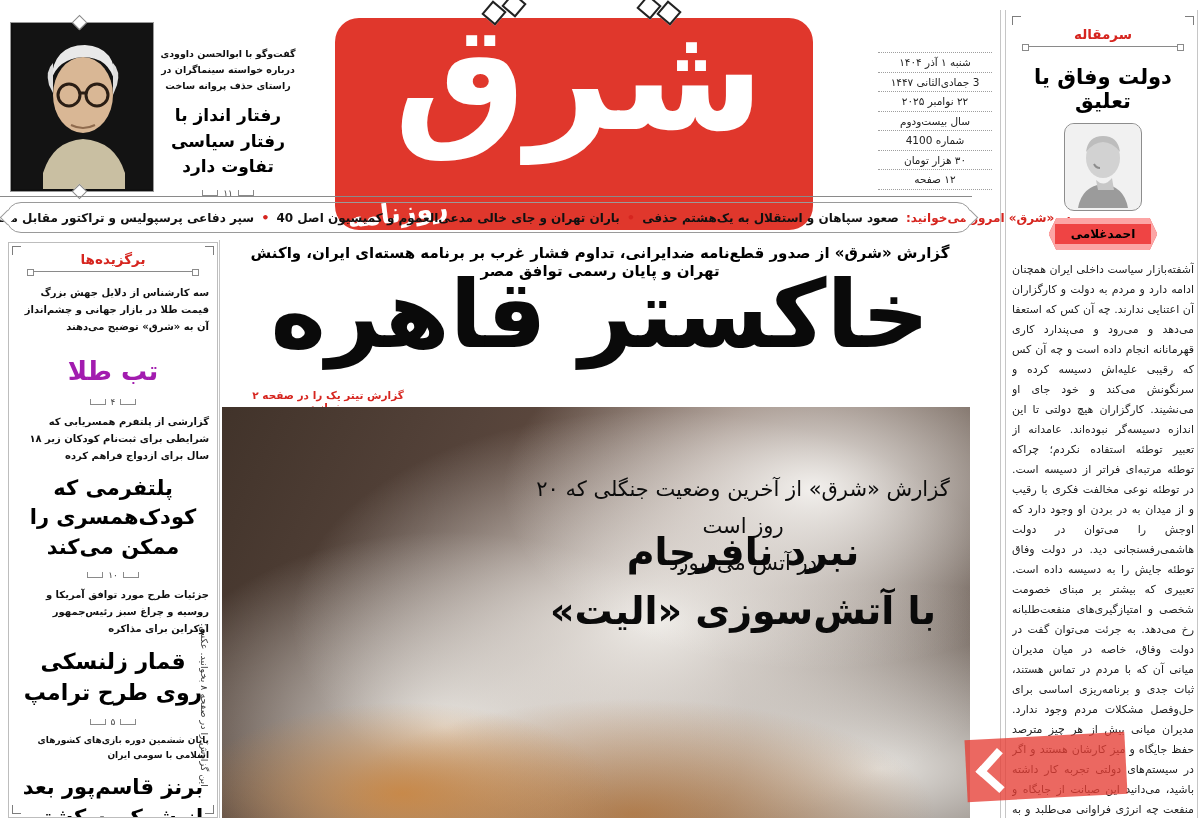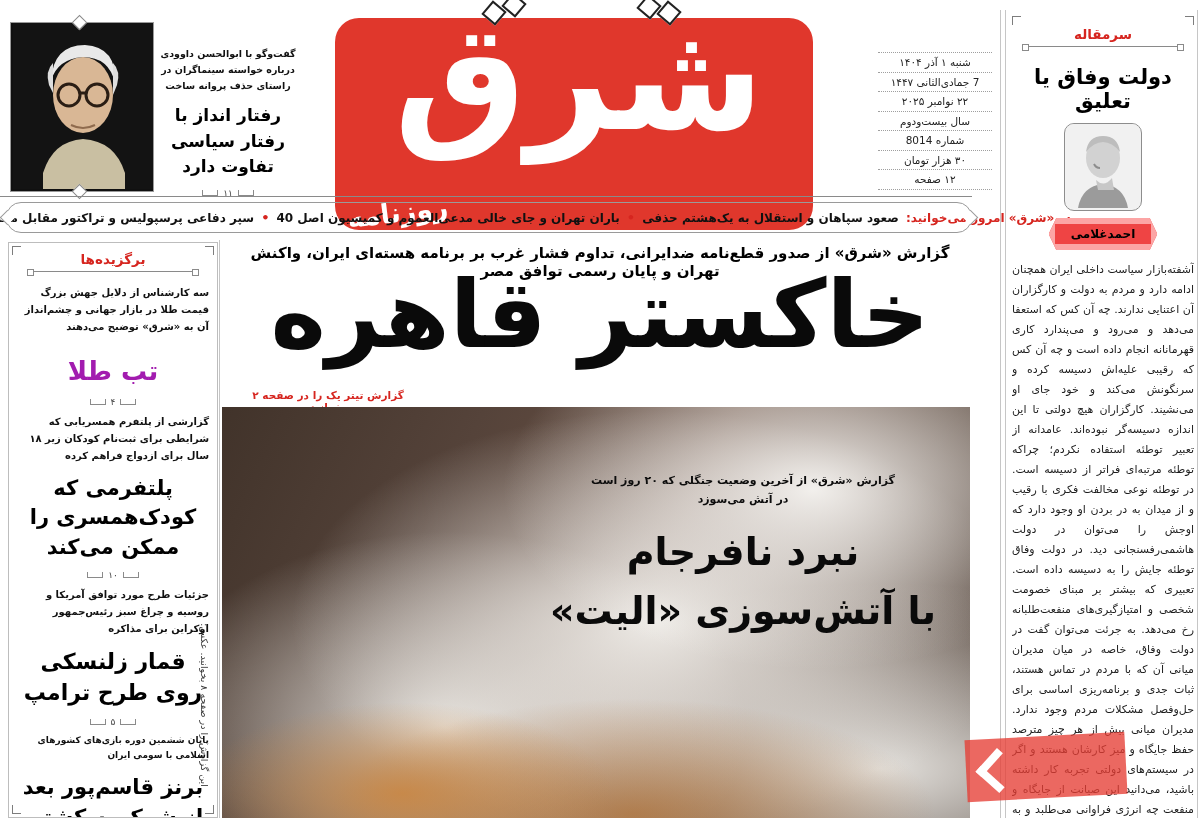--- a/index.html
+++ b/index.html
@@ -54,21 +54,21 @@
   
   .photo{left:222px;top:407px;width:748px;height:411px;overflow:hidden;
     background:
       radial-gradient(ellipse 300px 130px at 24% 94%, rgba(203,133,62,.85), rgba(203,133,62,0) 70%),
       radial-gradient(ellipse 420px 160px at 55% 99%, rgba(176,112,52,.75), rgba(176,112,52,0) 72%),
       radial-gradient(ellipse 430px 250px at 79% 20%, rgba(246,244,241,.97), rgba(246,244,241,0) 72%),
       radial-gradient(ellipse 520px 300px at 58% 52%, rgba(243,241,237,.97), rgba(243,241,237,0) 70%),
       radial-gradient(ellipse 430px 280px at 30% 78%, rgba(238,236,231,.92), rgba(238,236,231,0) 70%),
       radial-gradient(ellipse 600px 250px at 88% 88%, rgba(234,232,228,.95), rgba(234,232,228,0) 74%),
       linear-gradient(115deg,#41332a 0%,#55433a 28%,#6b5245 55%,#57453a 78%,#3c2d24 100%);}
-  .photo-kicker{position:absolute;right:12px;top:64px;width:430px;text-align:center;font-size:11px;font-weight:bold;color:#0c0c0c;line-height:1.75;}
+  .photo-kicker{position:absolute;right:12px;top:64px;width:430px;text-align:center;font-size:21px;font-weight:normal;color:#0c0c0c;line-height:1.75;}
   .photo-head{position:absolute;right:12px;top:116px;width:430px;text-align:center;font-size:38px;font-weight:bold;color:#0a0a0a;line-height:1.55;}
   .photo-caption{left:88px;top:698px;width:230px;height:14px;transform:rotate(90deg);font-size:9.5px;color:#3a3a3a;text-align:center;white-space:nowrap;}
   
   .sidebar{left:8px;top:242px;width:208px;height:574px;border:1px solid #bdbdbd;overflow:hidden;text-align:center;}
   .sb-inner{padding:8px 8px 0 8px;}
   .sb-kicker{font-size:10px;font-weight:bold;line-height:1.7;color:#111;margin-top:6px;text-align:right;}
   .sb-kicker.small{font-size:9px;}
   .sb-head1{font-size:26px;font-weight:bold;color:#a21caf;margin-top:20px;line-height:1.3;}
   .sb-head2{font-size:21px;font-weight:bold;color:#000;margin-top:10px;line-height:1.4;}
   
@@ -108,24 +108,24 @@
     <div class="logo-dot" style="left:150px;top:-14px;"></div>
     <div class="logo-dot" style="left:170px;top:-22px;"></div>
     <div class="logo-dot" style="left:305px;top:-20px;"></div>
     <div class="logo-dot" style="left:325px;top:-14px;"></div>
     <div class="logo-main">شرق</div>
     <div class="logo-sub">روزنامه</div>
   </div>
 
   <div class="abs dateblock">
     <div class="row">شنبه ۱ آذر ۱۴۰۴</div>
-    <div class="row">7 جمادی‌الثانی ۱۴۴۷</div>
+    <div class="row">3 جمادی‌الثانی ۱۴۴۷</div>
     <div class="row">۲۲ نوامبر ۲۰۲۵</div>
     <div class="row">سال بیست‌ودوم</div>
-    <div class="row">شماره 8014</div>
+    <div class="row">شماره 4100</div>
     <div class="row">۳۰ هزار تومان</div>
     <div class="row">۱۲ صفحه</div>
   </div>
 
   <div class="hline" style="left:0;right:228px;top:196px;"></div>
 
   <div class="abs strip">
     <div class="strip-end right"></div>
     <div class="strip-end left"></div>
     <span class="lbl">در «شرق» امروز می‌خوانید:</span>

